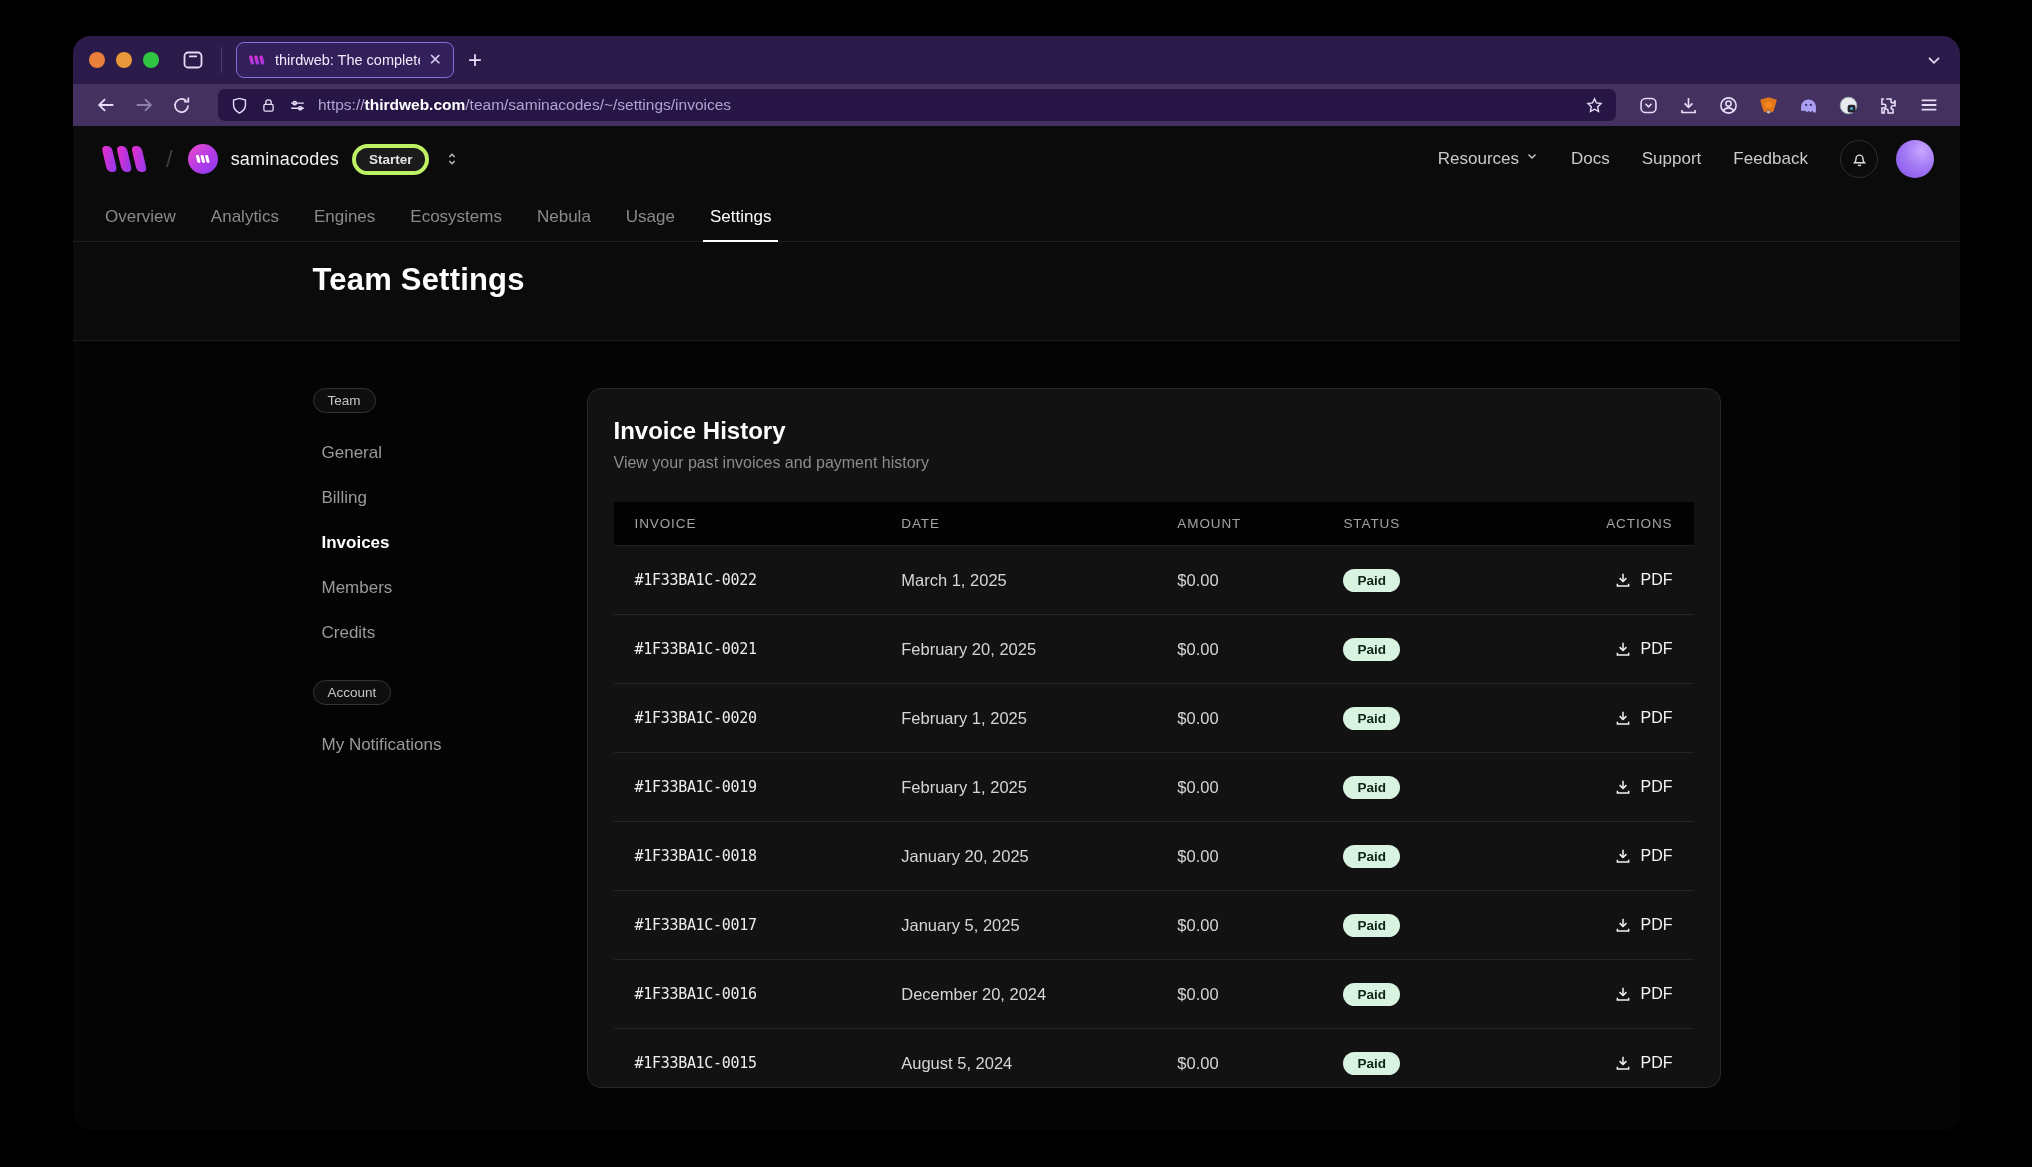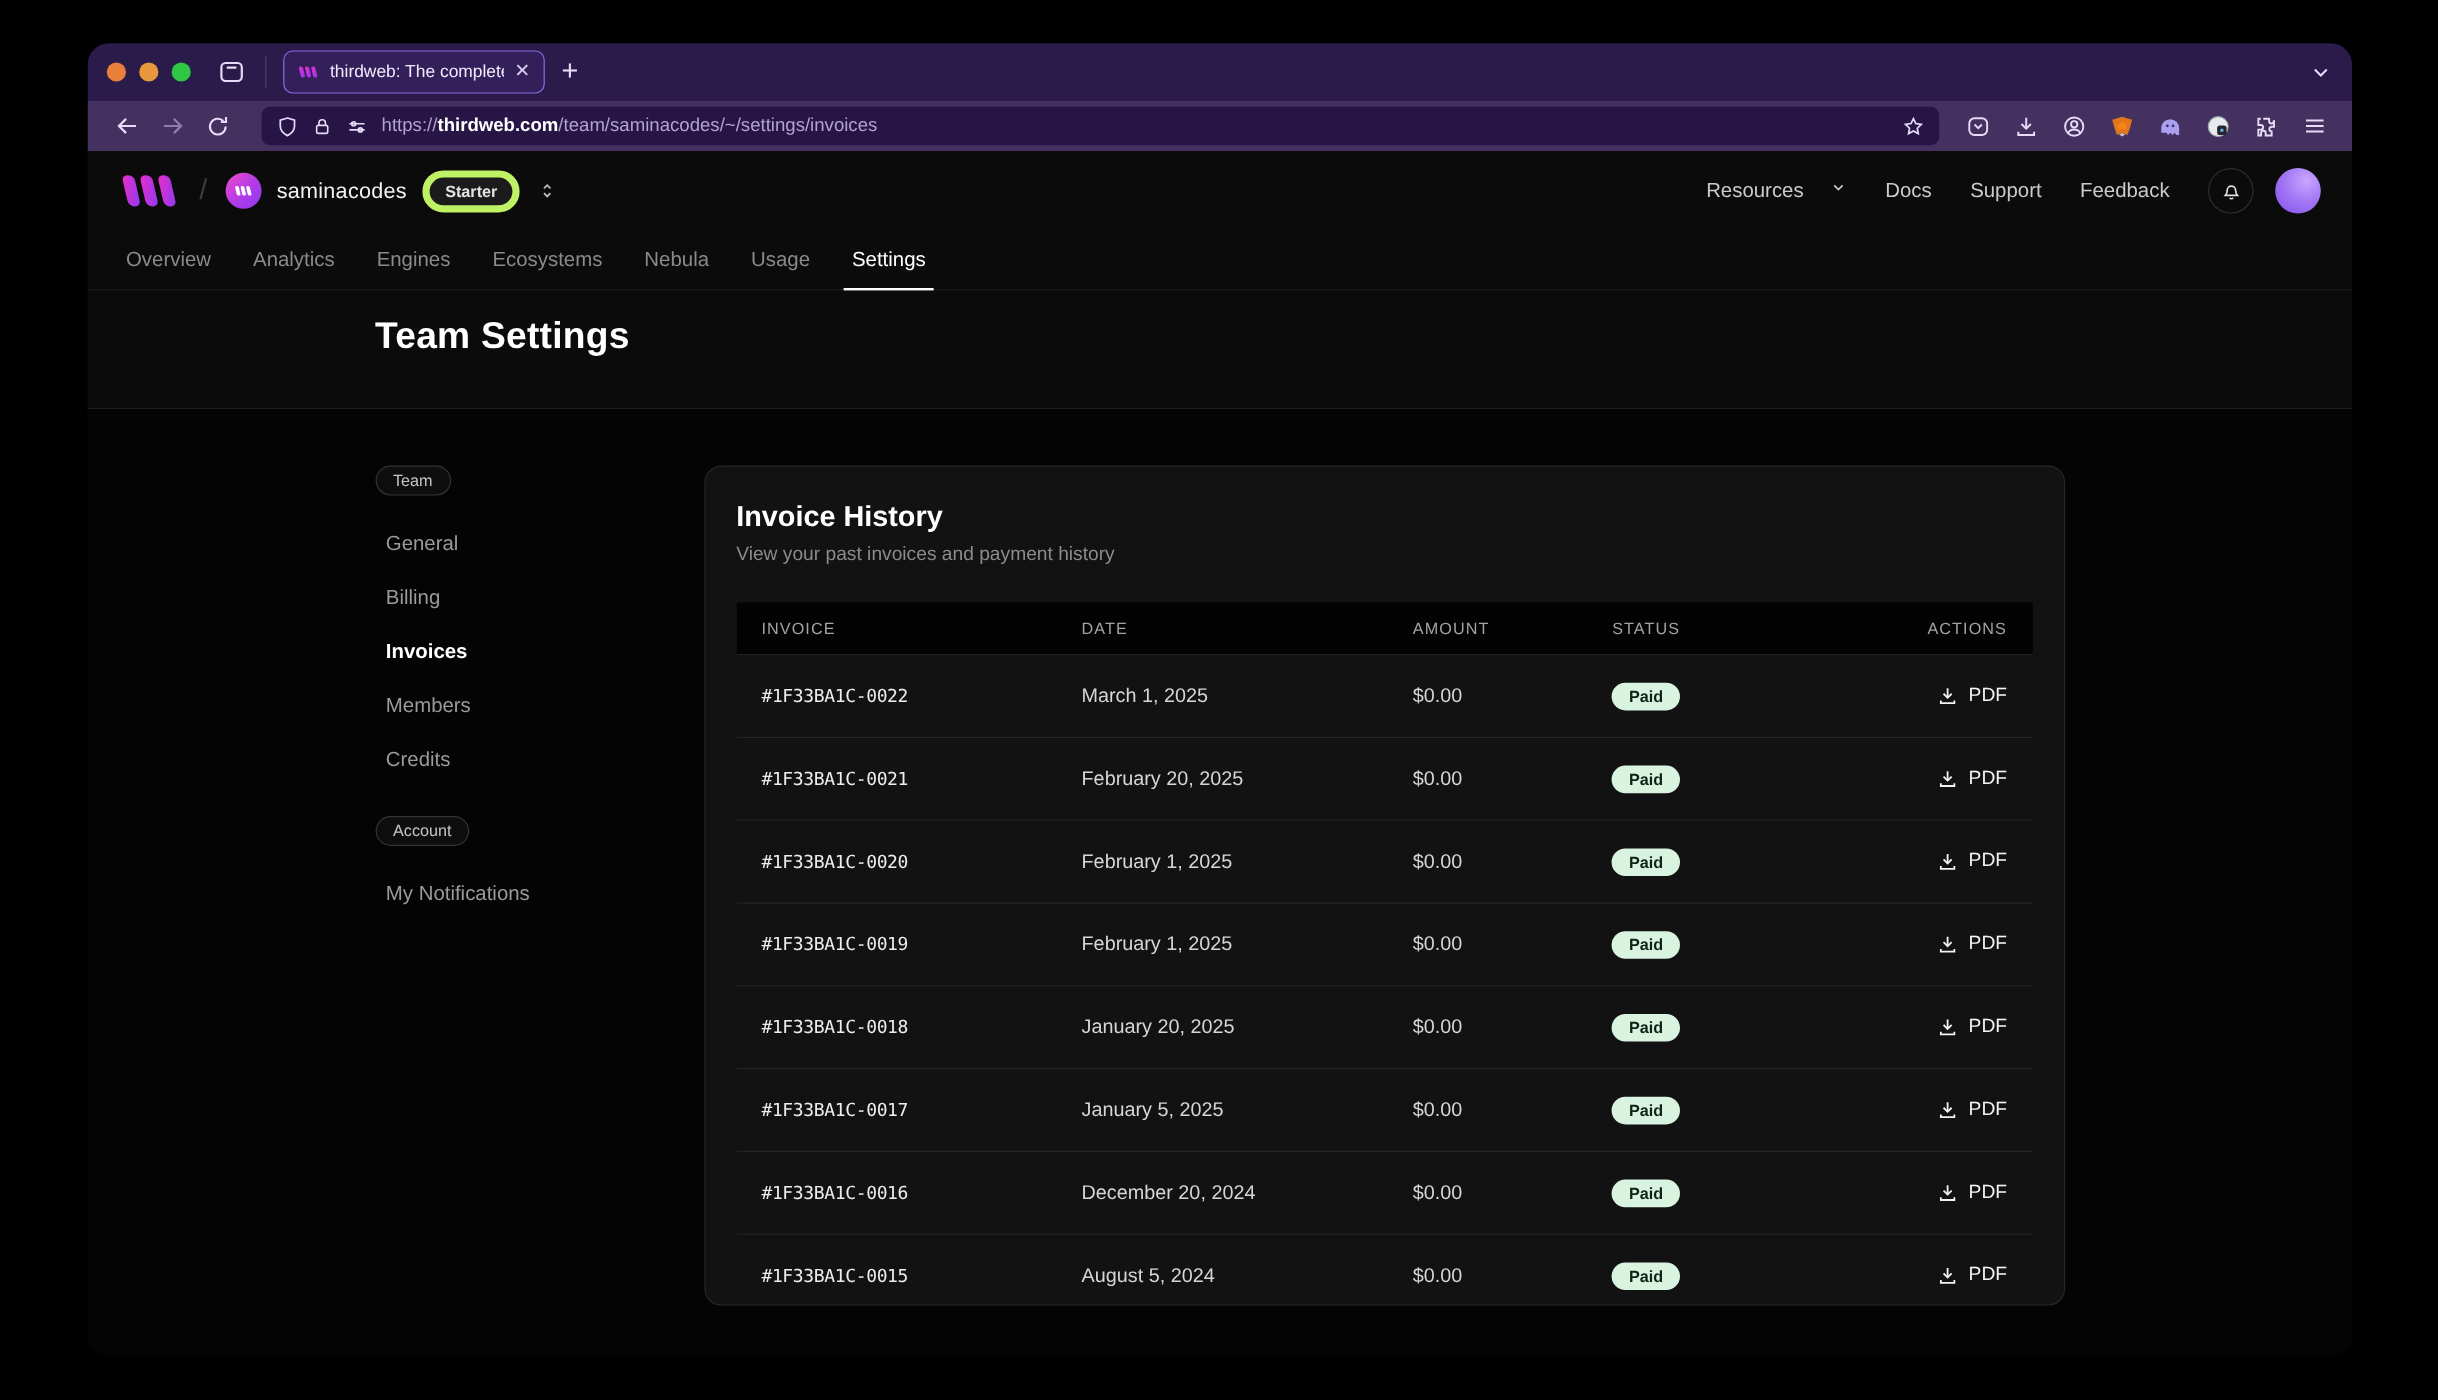--- a/index.html
+++ b/index.html
@@ -33,25 +33,25 @@
 
   
   .page { flex:1; background:#0b0b0b; display:flex; flex-direction:column; min-height:0; }
 
   .site-header { height:66px; display:flex; align-items:center; padding:0 26px; gap:13px; flex:none; }
   .slash { color:#3e3e3e; font-size:24px; font-weight:300; margin:0 2px; }
   .team-avatar { width:30px; height:30px; border-radius:50%;
     background:linear-gradient(135deg,#f04bc8 0%,#b13ae8 55%,#8a3cf0 100%);
     display:flex; align-items:center; justify-content:center; }
   .team-name { color:#f2f2f2; font-size:18px; font-weight:500; letter-spacing:.2px; }
-  .plan-badge { background:#1b1b1b; border:6px solid #bef264; color:#e3e3e3; font-size:13.5px;
+  .plan-badge { background:#1b1b1b; border:4px solid #bef264; color:#e3e3e3; font-size:13.5px;
     font-weight:600; padding:4px 13px; border-radius:999px; }
   .updown { color:#bdbdbd; margin-left:2px; }
   .header-right { margin-left:auto; display:flex; align-items:center; gap:32px; }
-  .header-link { color:#cbcbcb; font-size:17px; display:flex; align-items:flex-start; gap:22px; cursor:default; }
+  .header-link { color:#cbcbcb; font-size:17px; display:flex; align-items:flex-start; gap:6px; cursor:default; }
   .bell-wrap { width:38px; height:38px; border-radius:50%; border:1px solid #2e2e2e; color:#e0e0e0;
     display:flex; align-items:center; justify-content:center; margin-right:-14px; }
   .user-avatar { width:38px; height:38px; border-radius:50%;
     background:radial-gradient(circle at 68% 28%, #c9a7ff 0%, #a379f5 45%, #8250e8 100%); }
 
   .site-tabs { display:flex; gap:35px; padding:0 32px; border-bottom:1px solid #1d1d1d; height:50px;
     flex:none; align-items:center; }
   .tab-item { color:#8a8a8a; font-size:17px; position:relative; height:100%; display:flex; align-items:center; cursor:default; }
   .tab-item.active { color:#ffffff; }
   .tab-item.active::after { content:""; position:absolute; left:-7px; right:-7px; bottom:-1px; height:2.5px; background:#fff; }

